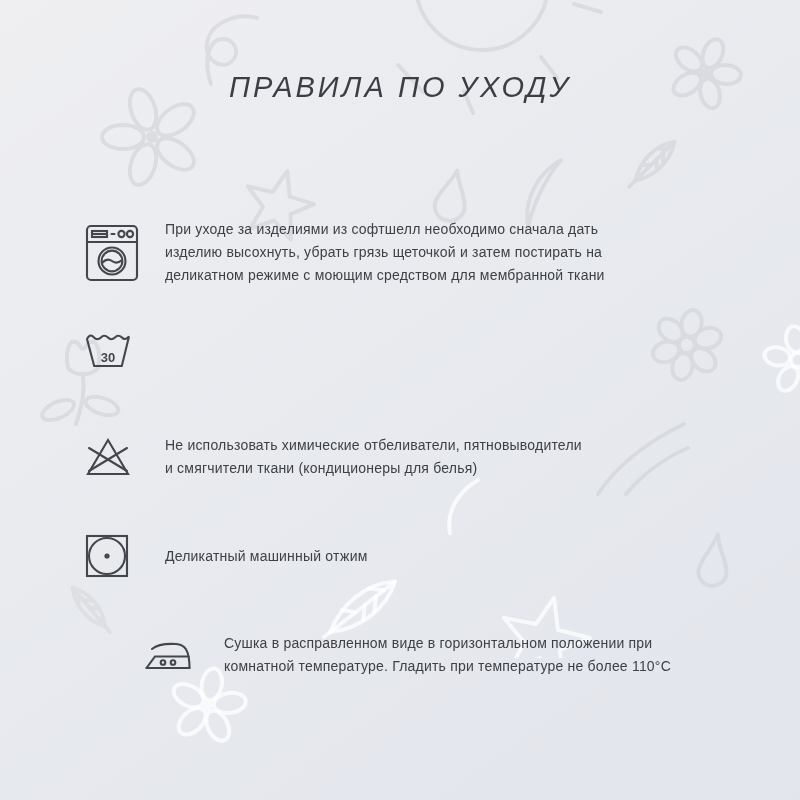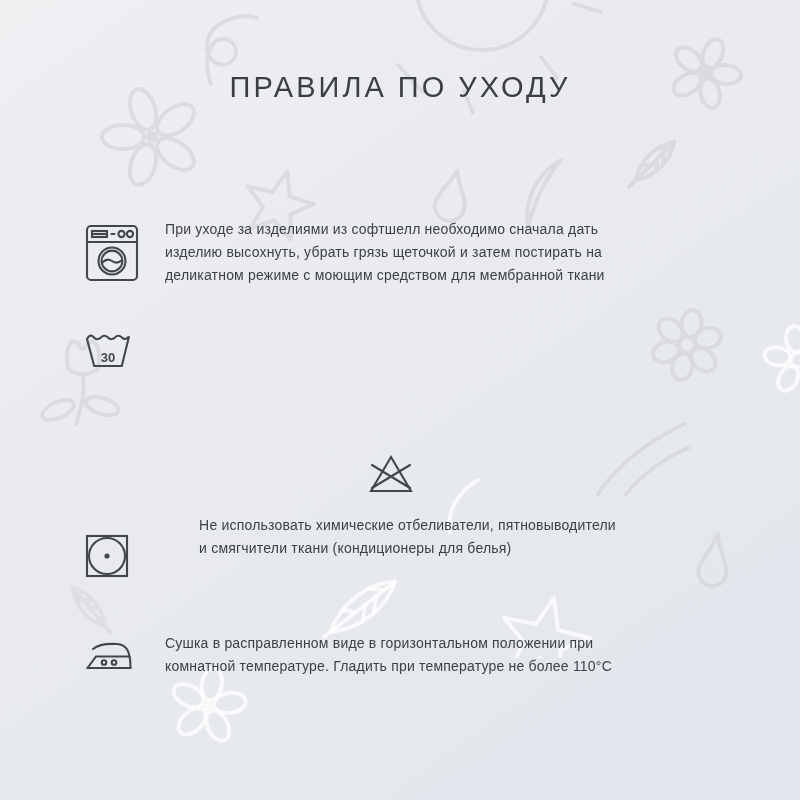--- a/index.html
+++ b/index.html
@@ -16,31 +16,31 @@
   .doodle.dk{opacity:.6;}
   .doodle.lt .st{stroke:rgba(255,255,255,.75);}
   .doodle.lt .st-fill{fill:rgba(255,255,255,.75);}
   .doodle.faint{opacity:.45;}
 
   
   .content{position:absolute;inset:0;}
   .page-title{
     position:absolute;top:71px;left:0;width:100%;
     text-align:center;font-size:29px;font-weight:500;
-    letter-spacing:3px;color:#3b3e44;margin:0;
+    letter-spacing:3px;color:#3b3e44;margin:0;font-style:italic;
   }
   .care-row{
     position:absolute;left:85px;width:645px;
     display:flex;align-items:center;
   }
   .care-row.r1{top:218px;}
   .care-row.r2{top:331px;}
-  .care-row.r3{top:434px;flex-direction:column;}
+  .care-row.r3{top:434px;}
   .care-row.r4{top:534px;}
-  .care-row.r5{top:632px;}
+  .care-row.r5{top:632px;justify-content:center;}
   .icon-box{flex:0 0 80px;width:80px;display:flex;align-items:center;}
   .care-icon .ln{fill:none;stroke:#43474d;stroke-width:2.1;stroke-linecap:round;}
   .care-icon .ln-sq{fill:none;stroke:#43474d;stroke-width:2.1;}
   .care-icon .dot{fill:#43474d;stroke:none;}
   .care-icon .lbl{fill:#43474d;stroke:none;font-family:"Liberation Sans",sans-serif;font-weight:bold;font-size:13px;}
   .row-text{
     font-size:14px;line-height:23px;letter-spacing:.2px;
     white-space:pre-line;color:#3d4046;
   }
 </style>
@@ -224,20 +224,21 @@
   </div>
 
   <div class="care-row r4">
     <div class="icon-box">
       <svg class="care-icon" width="44" height="44" viewBox="0 0 44 44">
         <rect class="ln-sq" x="2" y="2" width="40" height="40"></rect>
         <circle class="ln-sq" cx="22" cy="22" r="18"></circle>
         <circle class="dot" cx="22" cy="22" r="2.6"></circle>
       </svg>
     </div>
+    <div class="row-text">Деликатный машинный отжим</div>
   </div>
 
   <div class="care-row r5">
     <div class="icon-box">
       <svg class="care-icon" width="48" height="36" viewBox="0 0 48 36">
         <path class="ln" d="M8,12 C14,7 24,6.5 32,7 C41,7.5 45.5,13 45.5,31"></path>
         <path class="ln" d="M2.5,31 L45.5,31"></path>
         <path class="ln" d="M2.5,31 L11,19.5 L44.5,19.5"></path>
         <circle class="ln-sq" cx="19" cy="25.5" r="2.3" stroke-width="1.8"></circle>
         <circle class="ln-sq" cx="29" cy="25.5" r="2.3" stroke-width="1.8"></circle>

